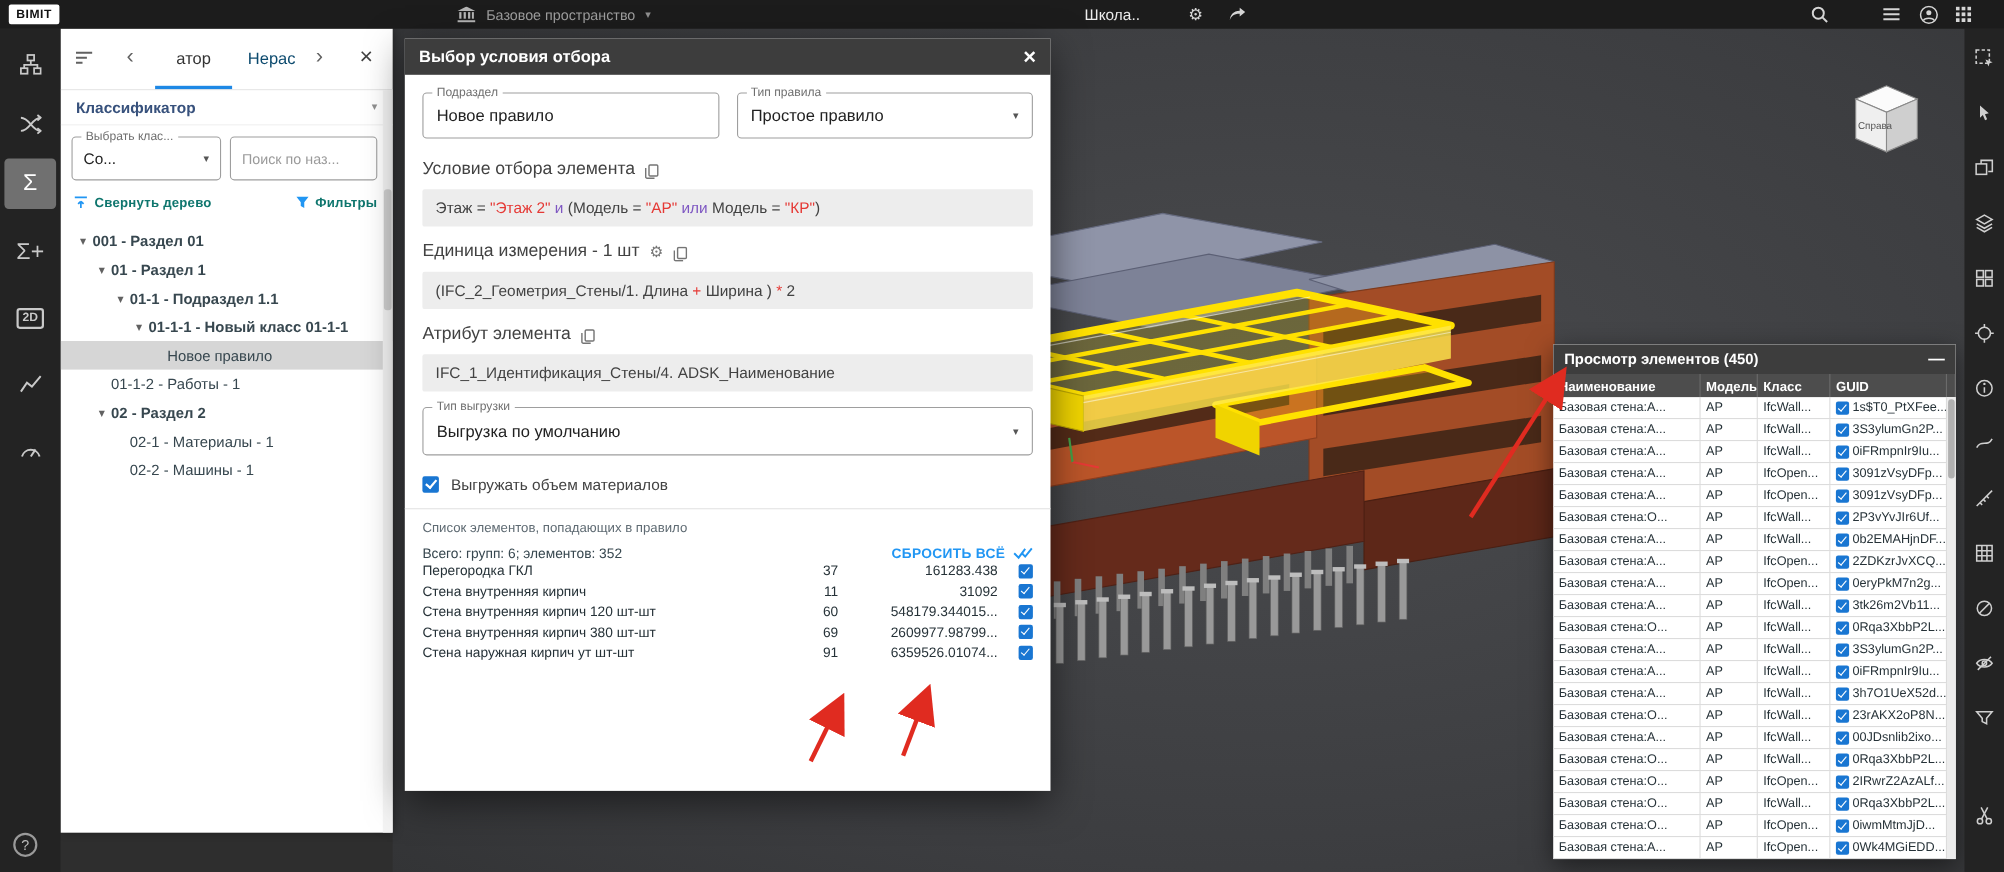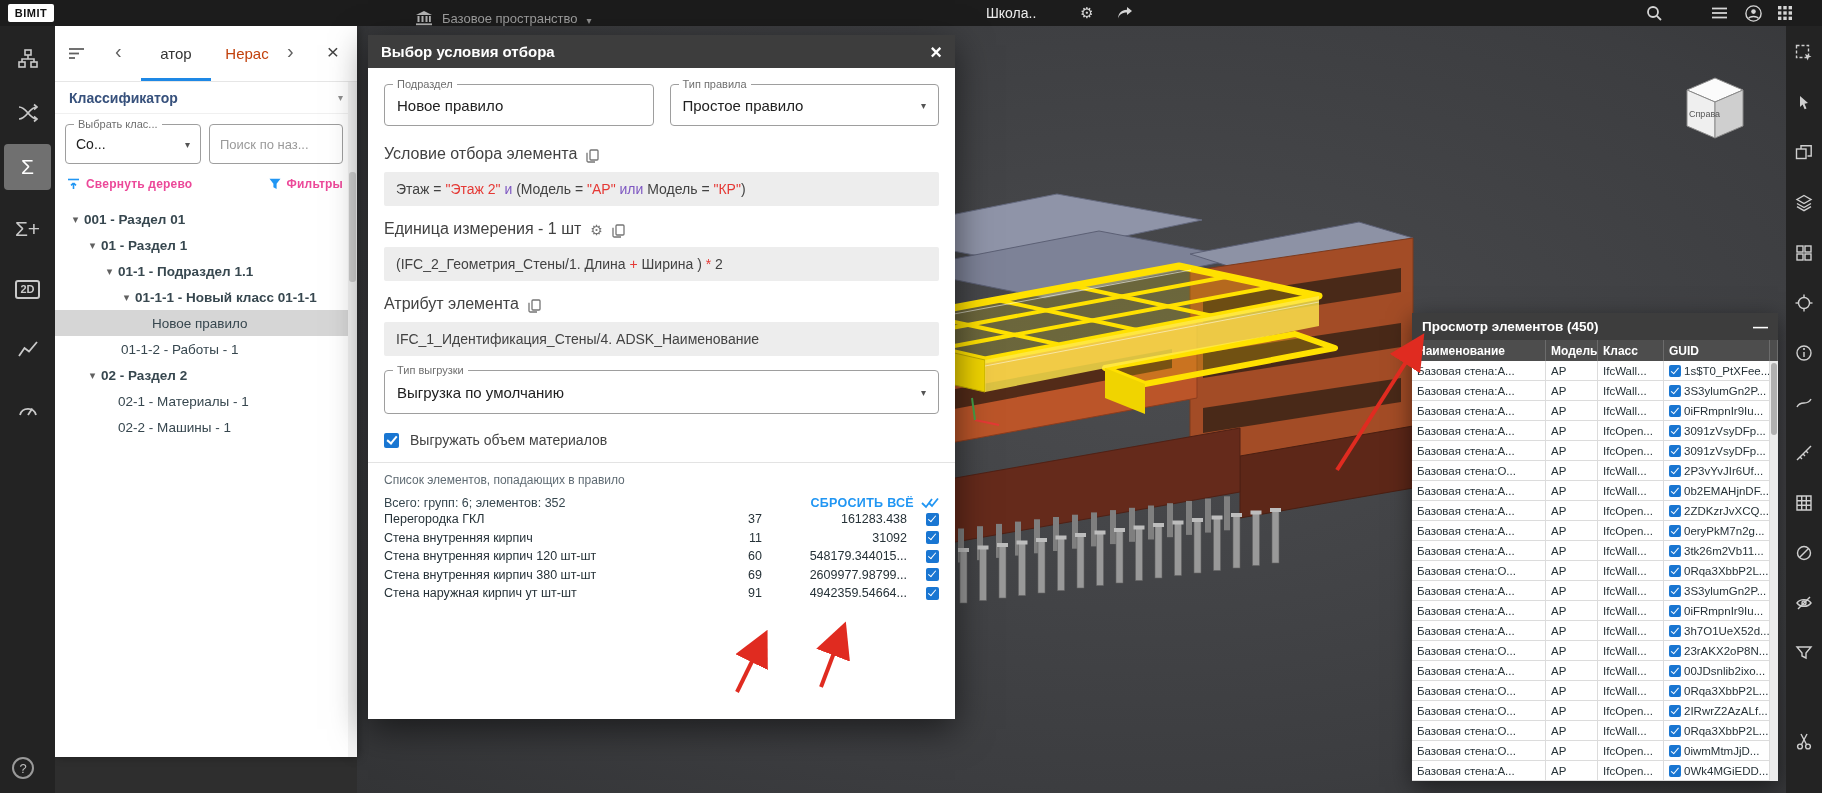--- a/index.html
+++ b/index.html
@@ -4,59 +4,59 @@
 <style>
   *{box-sizing:border-box;margin:0;padding:0}
   html,body{width:1822px;height:793px;overflow:hidden;background:#2e2e2e;
     font-family:"Liberation Sans","DejaVu Sans",sans-serif}
   .uni{font-family:"DejaVu Sans",sans-serif}
 
   
   .topbar{position:absolute;left:0;top:0;width:1822px;height:26px;background:#1c1c1c;z-index:50;color:#b9b9b9}
   .logo{position:absolute;left:8px;top:4px;width:46px;height:18px;background:#fff;border-radius:2px;
     color:#111;font-weight:bold;font-size:11px;display:flex;align-items:center;justify-content:center;letter-spacing:.5px}
-  .ws{position:absolute;left:415px;top:0;height:26px;display:flex;align-items:flex-end;gap:9px;font-size:13px;color:#9e9e9e}
+  .ws{position:absolute;left:415px;top:0;height:26px;display:flex;align-items:center;gap:9px;font-size:13px;color:#9e9e9e}
   .project{position:absolute;left:986px;top:0;height:26px;display:flex;align-items:center;color:#ececec;font-size:14px}
   .tbico{position:absolute;top:0;height:26px;width:26px;display:flex;align-items:center;justify-content:center;color:#d5d5d5;font-size:15px;cursor:pointer}
   .caret{font-family:"DejaVu Sans",sans-serif;font-size:10px;color:#8f8f8f}
 
   
   .ltb{position:absolute;left:0;top:26px;bottom:0;width:55px;background:#232323;z-index:45}
   .tool{position:absolute;left:4px;width:47px;height:46px;border-radius:4px;display:flex;align-items:center;
     justify-content:center;color:#c9c9c9;font-size:21px;cursor:pointer}
   .tool.active{background:#707070;color:#fff}
   .t2d{border:2px solid currentColor;border-radius:3px;font-size:11px;font-weight:bold;padding:1px 3px;line-height:13px}
   .help{position:absolute;left:12px;bottom:14px;width:22px;height:22px;border:2px solid #9a9a9a;border-radius:50%;
     color:#bdbdbd;font-size:13px;display:flex;align-items:center;justify-content:center;cursor:pointer}
 
   
   .lpanel{position:absolute;left:55px;top:26px;width:302px;height:731px;background:#fff;z-index:30;
     overflow:hidden;box-shadow:2px 0 8px rgba(0,0,0,.35)}
   .ptabs{position:relative;height:56px;border-bottom:1px solid #e6e6e6}
   .pticon{position:absolute;left:14px;top:20px;cursor:pointer}
   .pnav{position:absolute;top:14px;font-size:20px;color:#616161;cursor:pointer}
   .ptab{position:absolute;top:0;height:55px;display:flex;align-items:center;justify-content:center;
-    font-size:15px;color:#c2410c;cursor:pointer}
+    font-size:15px;color:#0c4a6e;cursor:pointer}
   .ptab.active{color:#333}
   .ptab.active::after{content:"";position:absolute;left:-4px;right:-4px;bottom:0;height:3px;background:#1e88e5}
   .pclose{position:absolute;right:18px;top:14px;font-size:21px;color:#424242;cursor:pointer}
   .phead{height:32px;display:flex;align-items:center;padding:0 14px;font-size:14px;font-weight:bold;
     color:#37517c;border-bottom:1px solid #f0f0f0;cursor:pointer}
   .phead .caret{margin-left:auto}
   .pcontrols{position:relative;height:58px}
   .mdf{position:relative;border:1px solid #9e9e9e;border-radius:4px;display:flex;align-items:center;
     padding:0 12px;font-size:15px;color:#212121;background:#fff}
   .mdf label{position:absolute;top:-7px;left:8px;font-size:11px;color:#6f6f6f;background:#fff;padding:0 4px;white-space:nowrap}
   .mdf .carr{margin-left:auto;font-family:"DejaVu Sans",sans-serif;font-size:10px;color:#555}
   .mdf.small{position:absolute;height:40px;font-size:14px;padding:0 10px}
   .psearch{position:absolute;left:154px;top:10px;width:134px;height:40px;border:1px solid #9e9e9e;border-radius:4px;
     padding:0 10px;font-size:13px;font-family:inherit;color:#333;outline:none}
   .psearch::placeholder{color:#9a9a9a}
   .plinks{position:relative;height:30px}
-  .plink{position:absolute;top:5px;display:flex;align-items:center;gap:6px;font-size:12px;color:#ec4899;
+  .plink{position:absolute;top:5px;display:flex;align-items:center;gap:6px;font-size:12px;color:#0f766e;
     font-weight:bold;cursor:pointer;letter-spacing:.2px}
   .ptree{margin-top:4px}
   .trow{height:26px;display:flex;align-items:center;font-size:13.5px;color:#37474f;cursor:pointer;white-space:nowrap}
   .trow.b .tlabel{font-weight:bold}
   .trow.sel{background:#d6d6d6}
   .tcaret{width:17px;flex:0 0 17px;text-align:center;color:#616161;font-size:11px;font-family:"DejaVu Sans",sans-serif}
   .pvscroll{position:absolute;right:0;top:56px;bottom:0;width:9px;background:#f4f4f4}
   .pvscroll .thumb{position:absolute;top:90px;left:1px;width:7px;height:110px;background:#cfcfcf;border-radius:3px}
 
   
@@ -300,21 +300,21 @@
         <span class="tlabel">01-1 - Подраздел 1.1</span>
       </div>
       <div class="trow b" style="padding-left: 63px;">
         <span class="tcaret">▾</span>
         <span class="tlabel">01-1-1 - Новый класс 01-1-1</span>
       </div>
       <div class="trow sel" style="padding-left: 80px;">
         <span class="tcaret"></span>
         <span class="tlabel">Новое правило</span>
       </div>
-      <div class="trow" style="padding-left: 49px;">
+      <div class="trow" style="padding-left: 29px;">
         <span class="tcaret"></span>
         <span class="tlabel">01-1-2 - Работы - 1</span>
       </div>
       <div class="trow b" style="padding-left: 29px;">
         <span class="tcaret">▾</span>
         <span class="tlabel">02 - Раздел 2</span>
       </div>
       <div class="trow" style="padding-left: 46px;">
         <span class="tcaret"></span>
         <span class="tlabel">02-1 - Материалы - 1</span>
@@ -545,21 +545,21 @@
         </div>
         <div class="mrow">
           <span class="mname">Стена внутренняя кирпич 380 шт-шт</span>
           <span class="mcount">69</span>
           <span class="mval">2609977.98799...</span>
           <span class="cbx"></span>
         </div>
         <div class="mrow">
           <span class="mname">Стена наружная кирпич ут шт-шт</span>
           <span class="mcount">91</span>
-          <span class="mval">4942359.54664...</span>
+          <span class="mval">6359526.01074...</span>
           <span class="cbx"></span>
         </div>
       </div>
   </div>
 </section>
 
 <section class="epanel">
   <div class="ehead">
     <span>Просмотр элементов (450)</span>
     <span class="emin">—</span>

